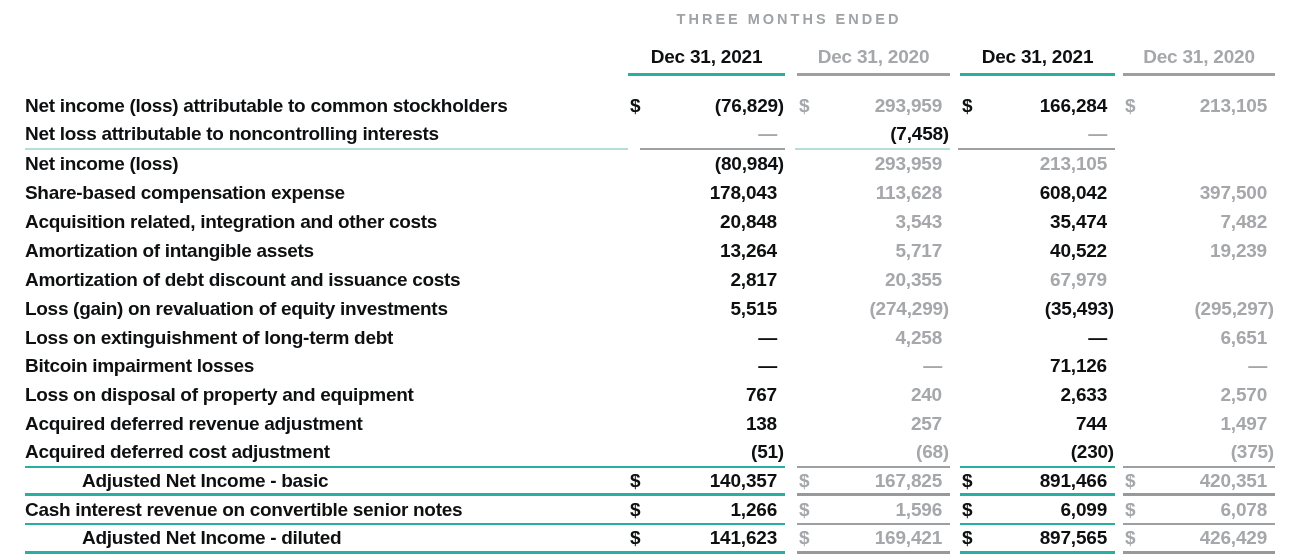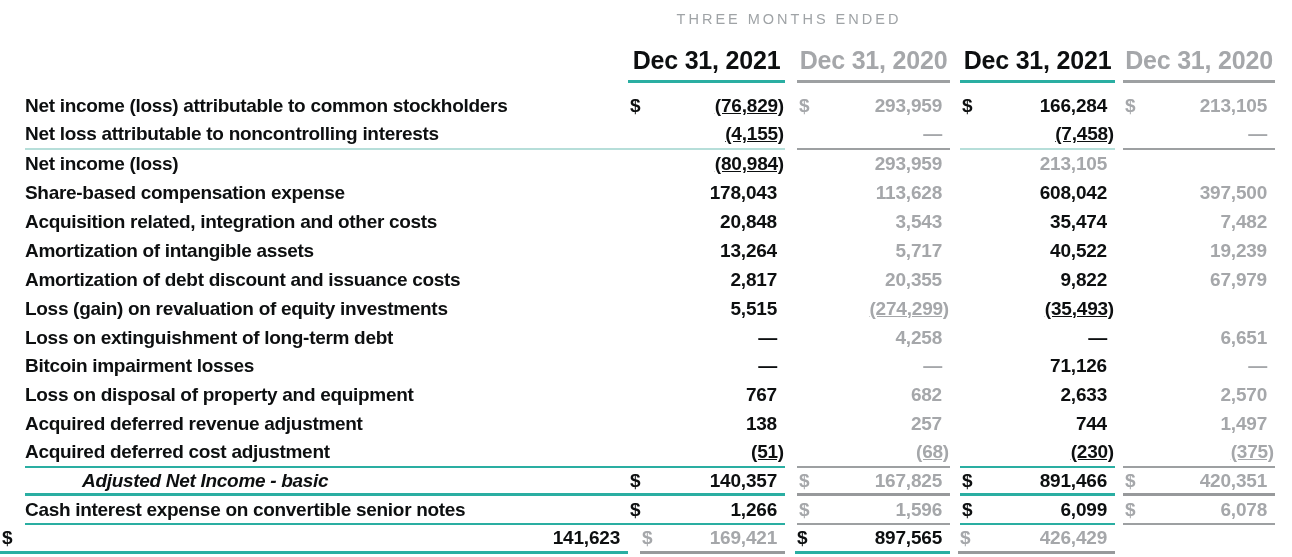--- a/index.html
+++ b/index.html
@@ -22,38 +22,38 @@
   
   .hdr-groups {
     display: grid;
     grid-template-columns: 628px 322px 325px;
     height: 22px;
     align-items: center;
   }
   .hdr-group {
     text-align: center;
     font-size: 14.5px;
-    font-weight: normal;
+    font-weight: bold;
     letter-spacing: 3px;
     color: var(--header-text, #9fa3a6);
     white-space: nowrap;
   }
   .hdr-dates {
     display: grid;
     grid-template-columns: 628px 157px 165px 165px 160px;
     height: 34px;
   }
   .hdr-dates .dcell { display: flex; }
   .hdr-dates .dinner {
     flex: 1;
     display: flex;
     justify-content: center;
     align-items: flex-end;
     padding-bottom: 5px;
-    font-size: 25px;
+    font-size: 19px;
     font-weight: bold;
     letter-spacing: -0.2px;
     white-space: nowrap;
   }
   .dcell.c2 .dinner { margin-left: 12px; }
   .dcell.c3 .dinner { margin-left: 10px; }
   .dcell.c4 .dinner { margin-left: 8px; }
   .dinner.cur { color: var(--ink, #0d0f10); border-bottom: 3px solid var(--accent-teal, #2aaea2); }
   .dinner.pri { color: var(--prior-text, #a5a7aa); border-bottom: 3px solid var(--rule-gray, #9da0a2); margin-top: 16px; }
 
@@ -71,38 +71,38 @@
     align-items: center;
     min-width: 0;
   }
   .label-inner { margin-left: 25px; }
   .label-text {
     font-size: 19px;
     font-weight: bold;
     letter-spacing: -0.3px;
     white-space: nowrap;
   }
-  .label-text.indent { padding-left: 57px; font-style: italic; }
+  .label-text.indent { padding-left: 57px; }
   .val-cell.c2 .inner { margin-left: 12px; }
   .val-cell.c3 .inner { margin-left: 10px; }
   .val-cell.c4 .inner { margin-left: 8px; }
   .dollar {
     font-size: 19px;
     font-weight: bold;
     padding-left: 2px;
   }
   .num {
     margin-left: auto;
     font-size: 19px;
     font-weight: bold;
     letter-spacing: -0.2px;
     padding-right: 8px;
     white-space: nowrap;
   }
-  .num.neg { padding-right: 1px; text-decoration: underline; }
+  .num.neg { padding-right: 1px; }
   .val-cell.pri .dollar, .val-cell.pri .num { color: var(--prior-text, #a5a7aa); }
   .val-cell.cur .dollar, .val-cell.cur .num { color: var(--ink, #0d0f10); }
 
   
   .row.rule-light .b-cur { border-bottom: 2px solid var(--accent-teal-light, #b6ded9); }
   .row.rule-light .b-pri { border-bottom: 2px solid var(--rule-gray, #9da0a2); }
   .row.rule-thin  .b-cur { border-bottom: 2px solid var(--accent-teal, #2aaea2); }
   .row.rule-thin  .b-pri { border-bottom: 2px solid var(--rule-gray, #9da0a2); }
   .row.rule-thick .b-cur { border-bottom: 3px solid var(--accent-teal, #2aaea2); }
   .row.rule-thick .b-pri { border-bottom: 3px solid var(--rule-gray-dark, #97999b); }
@@ -166,25 +166,20 @@
             <span class="num">213,105</span>
           </div>
         </div>
       </div>
       <div class="row rule-light">
         <div class="cell">
           <div class="inner label-inner b-cur">
             <span class="label-text">Net loss attributable to noncontrolling interests</span>
           </div>
         </div>
-        <div class="cell val-cell c1 cur">
-          <div class="inner b-cur">
-            <span class="num neg">(4,155)</span>
-          </div>
-        </div>
         <div class="cell val-cell c2 pri">
           <div class="inner b-pri">
             <span class="num">—</span>
           </div>
         </div>
         <div class="cell val-cell c3 cur">
           <div class="inner b-cur">
             <span class="num neg">(7,458)</span>
           </div>
         </div>
@@ -306,25 +301,20 @@
         <div class="cell val-cell c1 cur">
           <div class="inner b-cur">
             <span class="num">2,817</span>
           </div>
         </div>
         <div class="cell val-cell c2 pri">
           <div class="inner b-pri">
             <span class="num">20,355</span>
           </div>
         </div>
-        <div class="cell val-cell c3 cur">
-          <div class="inner b-cur">
-            <span class="num">9,822</span>
-          </div>
-        </div>
         <div class="cell val-cell c4 pri">
           <div class="inner b-pri">
             <span class="num">67,979</span>
           </div>
         </div>
       </div>
       <div class="row">
         <div class="cell">
           <div class="inner label-inner b-cur">
             <span class="label-text">Loss (gain) on revaluation of equity investments</span>
@@ -338,20 +328,25 @@
         <div class="cell val-cell c2 pri">
           <div class="inner b-pri">
             <span class="num neg">(274,299)</span>
           </div>
         </div>
         <div class="cell val-cell c3 cur">
           <div class="inner b-cur">
             <span class="num neg">(35,493)</span>
           </div>
         </div>
+        <div class="cell val-cell c4 pri">
+          <div class="inner b-pri">
+            <span class="num neg">(295,297)</span>
+          </div>
+        </div>
       </div>
       <div class="row">
         <div class="cell">
           <div class="inner label-inner b-cur">
             <span class="label-text">Loss on extinguishment of long-term debt</span>
           </div>
         </div>
         <div class="cell val-cell c1 cur">
           <div class="inner b-cur">
             <span class="num">—</span>
@@ -406,21 +401,21 @@
             <span class="label-text">Loss on disposal of property and equipment</span>
           </div>
         </div>
         <div class="cell val-cell c1 cur">
           <div class="inner b-cur">
             <span class="num">767</span>
           </div>
         </div>
         <div class="cell val-cell c2 pri">
           <div class="inner b-pri">
-            <span class="num">682</span>
+            <span class="num">240</span>
           </div>
         </div>
         <div class="cell val-cell c3 cur">
           <div class="inner b-cur">
             <span class="num">2,633</span>
           </div>
         </div>
         <div class="cell val-cell c4 pri">
           <div class="inner b-pri">
             <span class="num">2,570</span>
@@ -508,21 +503,21 @@
         <div class="cell val-cell c4 pri">
           <div class="inner b-pri">
             <span class="dollar">$</span>
             <span class="num">420,351</span>
           </div>
         </div>
       </div>
       <div class="row rule-thin">
         <div class="cell">
           <div class="inner label-inner b-cur">
-            <span class="label-text">Cash interest expense on convertible senior notes</span>
+            <span class="label-text">Cash interest revenue on convertible senior notes</span>
           </div>
         </div>
         <div class="cell val-cell c1 cur">
           <div class="inner b-cur">
             <span class="dollar">$</span>
             <span class="num">1,266</span>
           </div>
         </div>
         <div class="cell val-cell c2 pri">
           <div class="inner b-pri">
@@ -537,20 +532,25 @@
           </div>
         </div>
         <div class="cell val-cell c4 pri">
           <div class="inner b-pri">
             <span class="dollar">$</span>
             <span class="num">6,078</span>
           </div>
         </div>
       </div>
       <div class="row rule-thick">
+        <div class="cell">
+          <div class="inner label-inner b-cur">
+            <span class="label-text indent">Adjusted Net Income - diluted</span>
+          </div>
+        </div>
         <div class="cell val-cell c1 cur">
           <div class="inner b-cur">
             <span class="dollar">$</span>
             <span class="num">141,623</span>
           </div>
         </div>
         <div class="cell val-cell c2 pri">
           <div class="inner b-pri">
             <span class="dollar">$</span>
             <span class="num">169,421</span>

